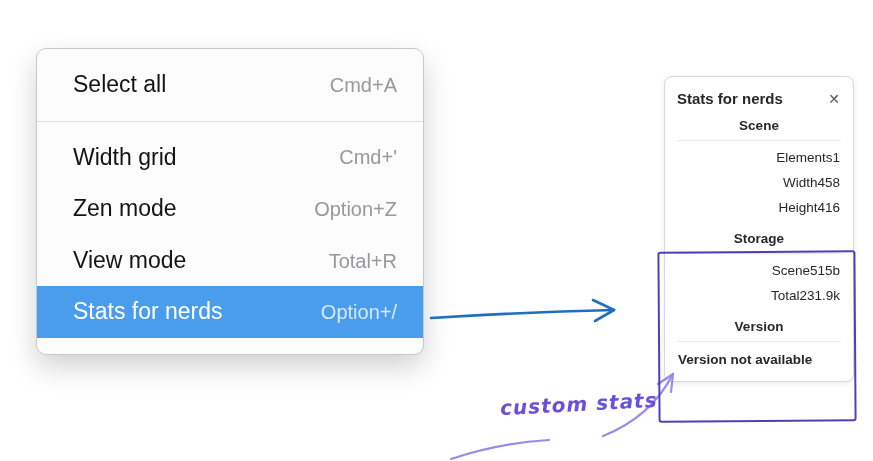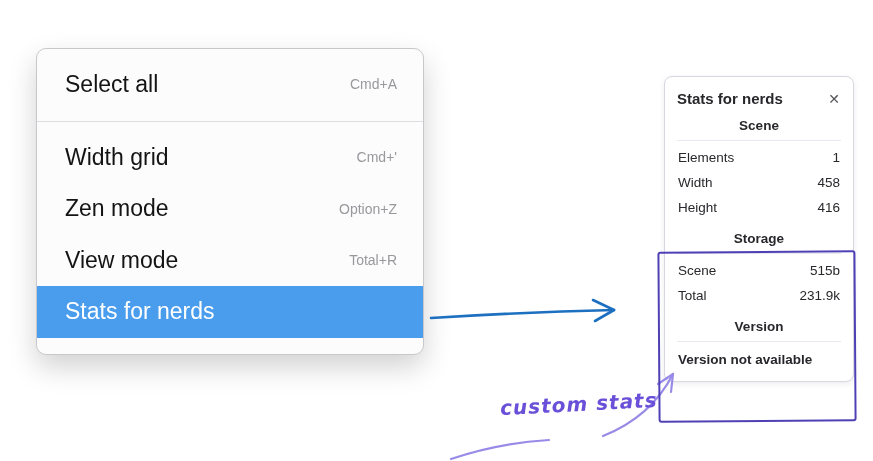--- a/index.html
+++ b/index.html
@@ -16,26 +16,26 @@
     position: absolute; left: 36px; top: 48px; width: 388px;
     background: #fcfcfc;
     border: 1px solid #c8c8cc;
     border-radius: 10px;
     box-shadow: 0 12px 28px rgba(0,0,0,0.18);
     padding: 10px 0 16px 0;
     z-index: 2;
   }
   .menu-item {
     display: flex; justify-content: space-between; align-items: center;
-    padding: 12px 26px 12px 28px;
+    padding: 12px 26px 12px 36px;
     font-size: 23px; line-height: 1.2; color: #141414;
     cursor: default;
     text-align: right;
   }
-  .menu-item .mi-shortcut { color: #98989d; font-size: 14px; }
+  .menu-item .mi-shortcut { color: #98989d; font-size: 20px; }
   .menu-item.selected { background: #4a9ded; color: #ffffff; }
   .menu-item.selected .mi-shortcut { color: #d6e8fc; }
   .menu-divider { height: 1px; background: #dedee2; margin: 10px 0; }
 
   
   .stats-panel {
     position: absolute; left: 664px; top: 76px; width: 190px;
     background: #ffffff;
     border: 1px solid #d9d6e0;
     border-radius: 8px;
@@ -49,21 +49,21 @@
     margin-bottom: 8px;
   }
   .sp-title { font-weight: bold; font-size: 15px; }
   .sp-close { font-size: 14px; color: #55555a; cursor: pointer; padding: 0 1px; }
   .sp-heading {
     text-align: center; font-weight: bold; font-size: 13.5px;
     margin-top: 11px;
   }
   .sp-hr { border-top: 1px solid #e9e7ef; margin: 7px 0 4px 0; }
   .sp-row {
-    display: flex; justify-content: space-between;
+    display: flex; justify-content: flex-end;
     font-size: 13.5px; padding: 5px 1px;
   }
   .sp-note { font-size: 13.5px; padding: 6px 1px 2px 1px; font-weight: bold; }
 
   
   .anno-box {
     position: absolute; left: 658px; top: 251px; width: 198px; height: 171px;
     border: 2px solid #4f41b5; border-radius: 3px;
     transform: rotate(-0.4deg);
     z-index: 5;
@@ -98,20 +98,21 @@
   <div class="menu-item">
     <span class="mi-label">Zen mode</span>
     <span class="mi-shortcut">Option+Z</span>
   </div>
   <div class="menu-item">
     <span class="mi-label">View mode</span>
     <span class="mi-shortcut">Total+R</span>
   </div>
   <div class="menu-item selected">
     <span class="mi-label">Stats for nerds</span>
+    <span class="mi-shortcut">Option+/</span>
   </div>
 </div>
 
 <div class="stats-panel">
   <div class="sp-header">
     <span class="sp-title">Stats for nerds</span>
     <span class="sp-close">✕</span>
   </div>
 
   <div class="sp-section">

